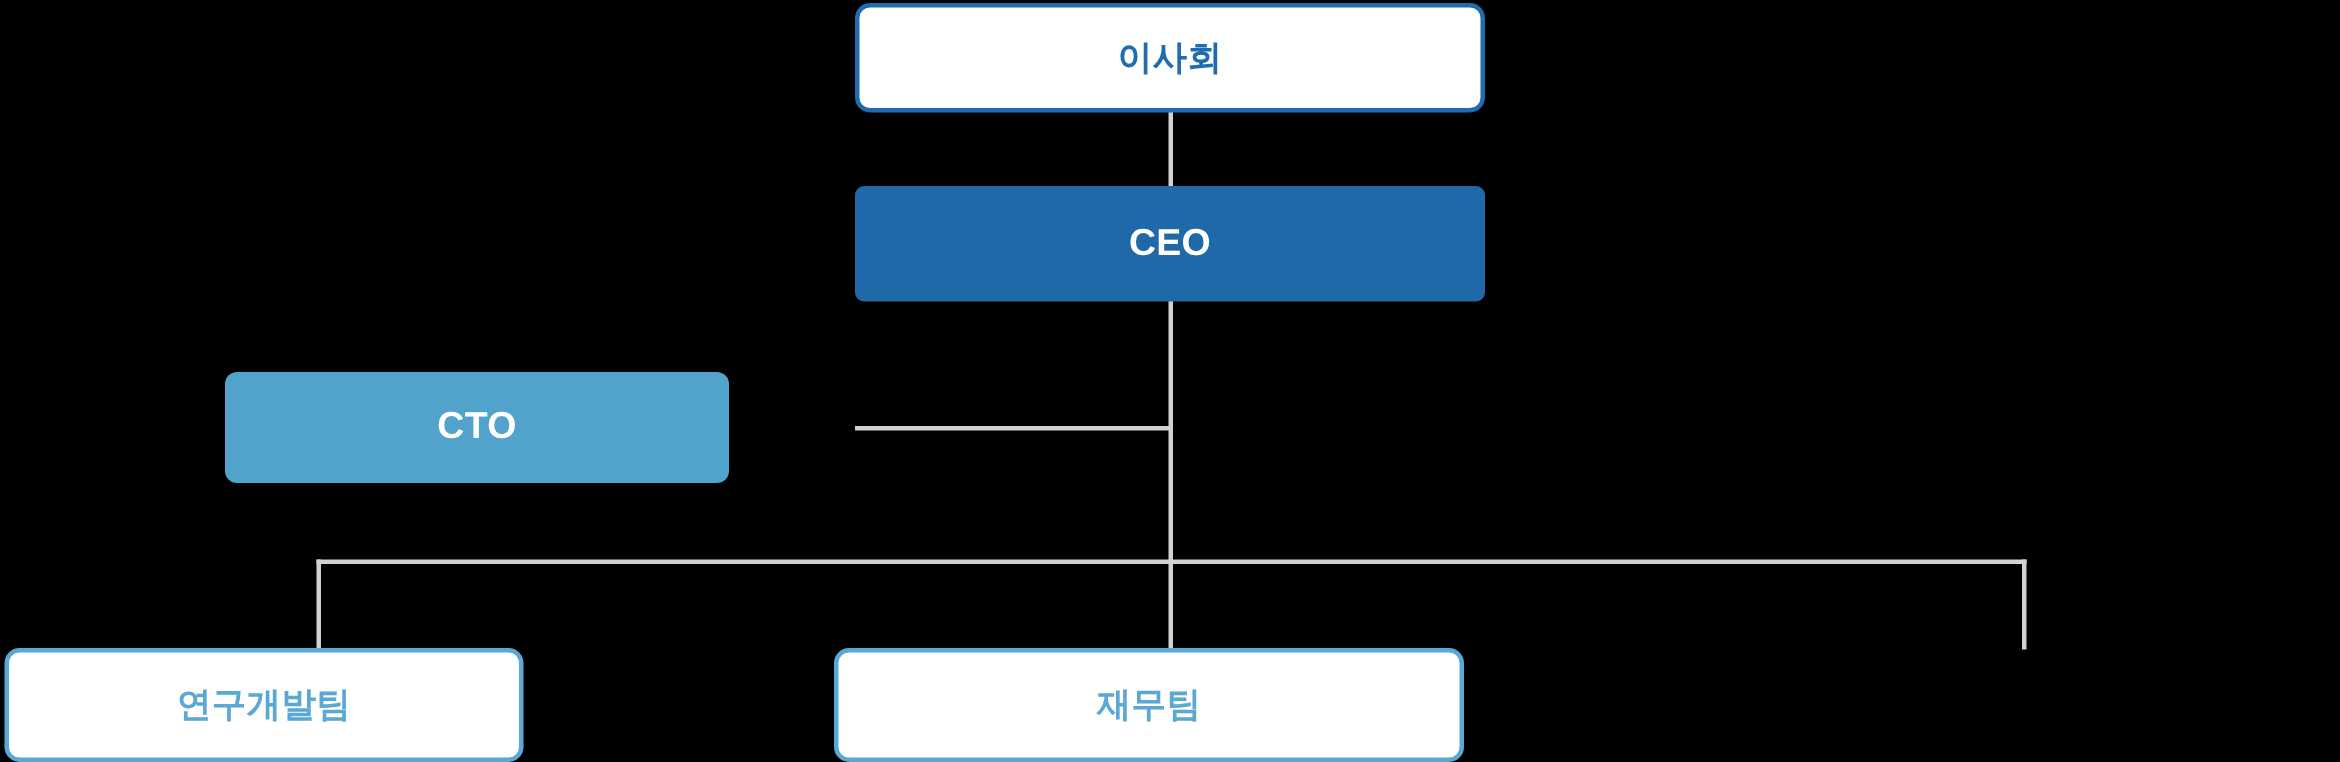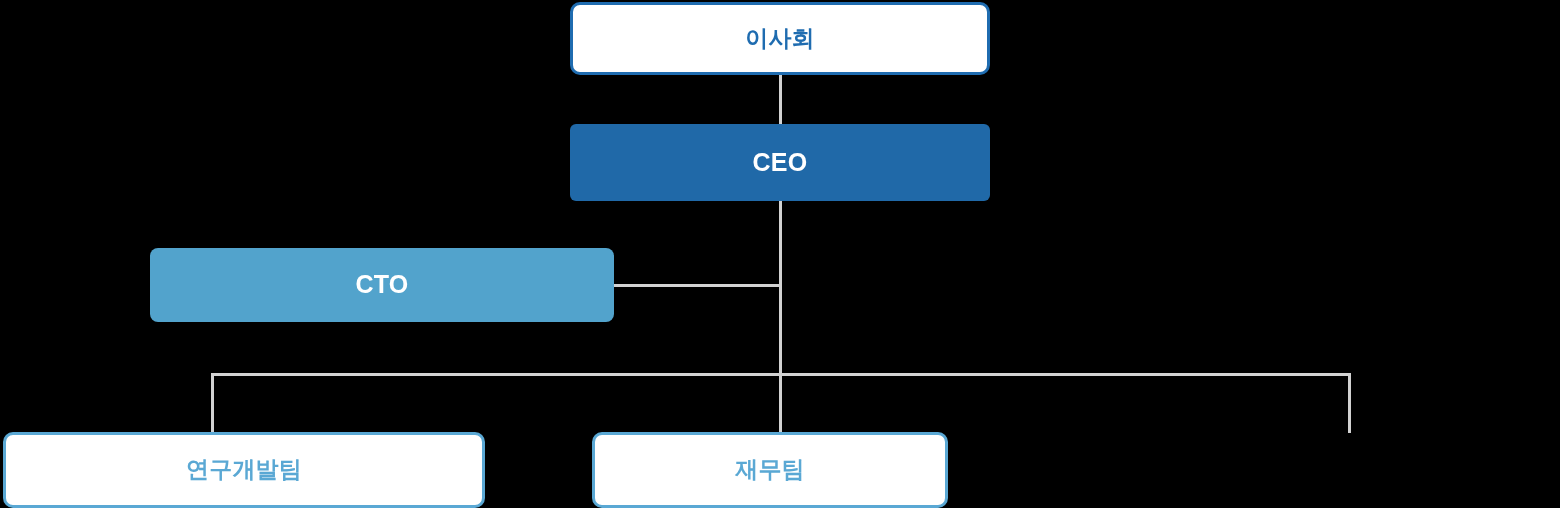--- a/index.html
+++ b/index.html
@@ -52,41 +52,41 @@
     background: #2069a8;
     border-radius: 6px;
     color: #ffffff;
     font-size: 25px;
   }
 
   
   .node-cto {
     left: 150px;
     top: 248px;
-    width: 464px;
+    width: 336px;
     height: 74px;
     background: #52a3cc;
     border-radius: 8px;
     color: #ffffff;
     font-size: 25px;
   }
 
   
   .node-team {
     top: 432px;
-    width: 482px;
+    width: 346px;
     height: 76px;
     background: #ffffff;
     border: 3px solid #5aa8d4;
     border-radius: 10px;
     color: #5aa8d4;
     font-size: 23px;
   }
   .team-0 { left: 3px; }
-  .team-1 { left: 592px; width: 356px; justify-content: center; }
+  .team-1 { left: 556px; width: 420px; justify-content: center; }
   .team-2 { left: 1139px; width: 421px; }
 
   
   .conn {
     position: absolute;
     background: #d2d2d2;
   }
   .conn-v { width: 3px; }
   .conn-h { height: 3px; }
 

